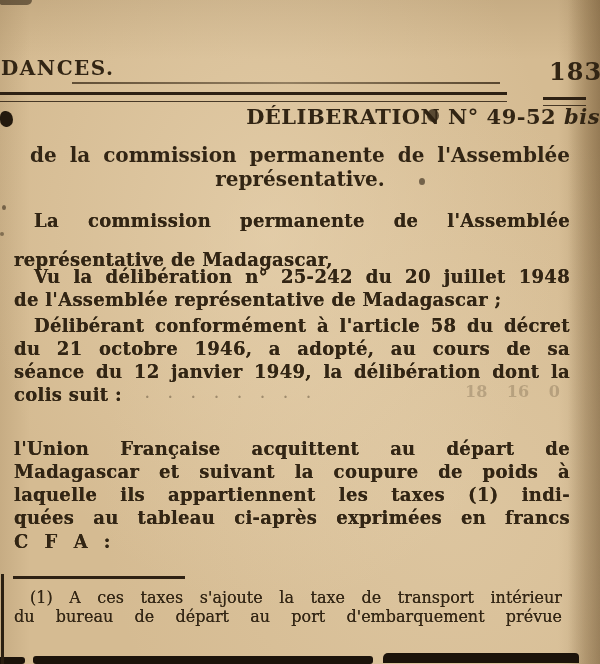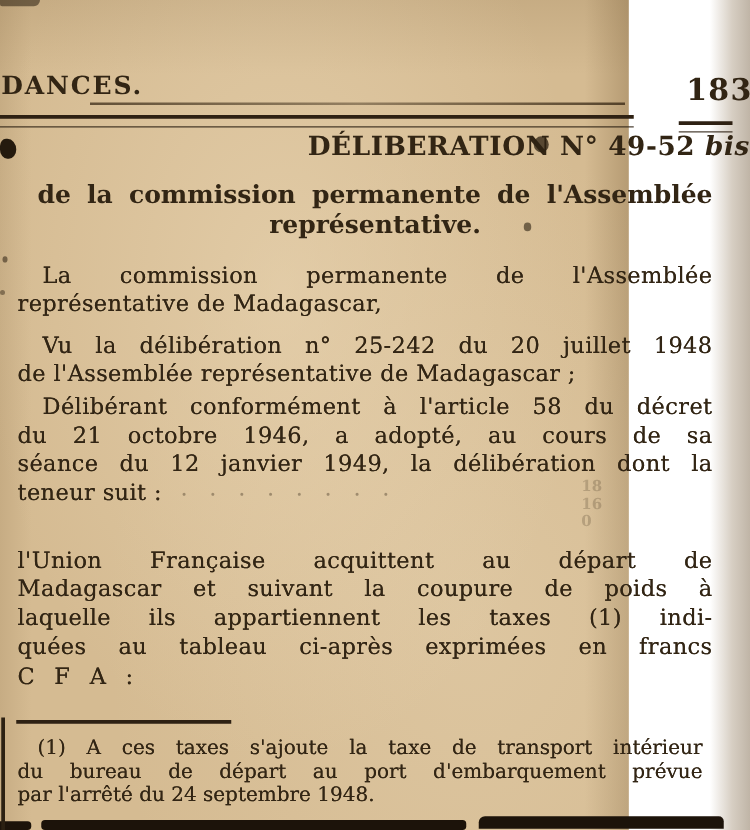--- a/index.html
+++ b/index.html
@@ -2,21 +2,21 @@
 <html><head>
 <meta charset="utf-8">
 <style>
   html,body{margin:0;padding:0;}
   body{
     width:600px;height:664px;
     font-family:"DejaVu Serif","Liberation Serif",serif;
     overflow:hidden;
   }
   .page{
-    position:relative;width:503px;height:664px;
+    position:relative;width:600px;height:664px;
     background:
       radial-gradient(ellipse at 45% 35%, rgba(238,219,186,0.50), transparent 62%),
       radial-gradient(ellipse at 75% 75%, rgba(234,215,182,0.38), transparent 55%),
       linear-gradient(to right, rgba(110,82,44,0.14), transparent 5%, transparent 93%, rgba(110,82,44,0.30)),
       linear-gradient(to bottom, rgba(110,82,44,0.14), transparent 9%),
       #d5bb92;
     color:#322514;
   }
   .abs{position:absolute;}
   
@@ -27,21 +27,21 @@
   .rule-double{height:6px;border-top:3.5px solid #2e2113;border-bottom:1.8px solid rgba(46,33,19,0.85);}
   .rule-main{left:0;top:92px;width:507px;}
   .rule-right{left:543px;top:97px;width:43px;height:5px;border-top:3px solid #2e2113;border-bottom:1.5px solid rgba(46,33,19,0.85);}
   
   .t-line{left:0;width:600px;text-align:center;font-weight:700;}
   .t1{top:104px;font-size:21px;letter-spacing:0.5px;text-align:right;}
   .t2{top:143px;font-size:20px;word-spacing:6px;}
   .t3{top:167px;font-size:20px;text-align:center;}
   .t1 i{font-style:italic;}
   
-  .ln{left:14px;width:556px;font-size:18px;font-weight:400;line-height:22px;
+  .ln{left:14px;width:556px;font-size:18px;font-weight:700;line-height:22px;
       letter-spacing:0.3px;white-space:nowrap;
       text-shadow:0 0 0.5px rgba(42,30,14,0.85);}
   .j{white-space:normal;text-align:justify;text-align-last:justify;}
   .ind{text-indent:20px;}
   .sc{font-variant:small-caps;}
   sup{font-size:0.62em;vertical-align:super;line-height:0;}
   .cfa{word-spacing:6px;letter-spacing:2px;}
   
   .fn-rule{left:13px;top:576px;width:172px;height:2.5px;background:#2e2113;}
   .fn{left:14px;width:548px;font-size:16px;font-weight:400;line-height:19px;
@@ -57,21 +57,21 @@
   .rband{left:568px;top:0;width:32px;height:664px;
     background:linear-gradient(to right, transparent, rgba(122,94,56,0.30) 55%, rgba(104,78,44,0.42));}
   
   .blob1{left:0;top:111px;width:13px;height:16px;background:#241a0e;border-radius:40% 60% 50% 50%;}
   .blob2{left:427px;top:109px;width:12px;height:13px;background:rgba(45,33,18,0.75);border-radius:50%;}
   .blob3{left:419px;top:178px;width:6px;height:7px;background:rgba(45,33,18,0.6);border-radius:50%;}
   .sliver{left:0;top:0;width:32px;height:5px;background:rgba(40,30,15,0.55);border-radius:0 0 6px 2px;}
   .speck1{left:2px;top:205px;width:4px;height:5px;background:rgba(45,33,18,0.55);border-radius:50%;}
   .speck2{left:0;top:232px;width:4px;height:4px;background:rgba(45,33,18,0.45);border-radius:50%;}
   .ghost-dots{left:145px;top:389px;font-size:13px;font-weight:700;letter-spacing:7px;color:rgba(54,41,25,0.38);}
-  .ghost-nums{left:465px;top:382px;font-size:12px;font-weight:700;word-spacing:14px;color:rgba(54,41,25,0.22);}
+  .ghost-nums{left:465px;top:382px;font-size:16px;font-weight:700;word-spacing:14px;color:rgba(54,41,25,0.22);}
 </style>
 </head>
 <body>
 
 <div class="page">
 
   <div class="abs rband"></div>
   <div class="abs sliver"></div>
 
   <div class="abs hdr-left">DANCES.</div>
@@ -81,40 +81,39 @@
   <div class="abs rule-right"></div>
 
   <div class="abs t-line t1">
     <span>DÉLIBERATION N° 49-52</span>
     <i>bis</i>
   </div>
   <div class="abs t-line t2">de la commission permanente de l'Assemblée</div>
   <div class="abs t-line t3">représentative.</div>
 
   <div class="abs ln j ind" style="top:210px">La commission permanente de l'Assemblée</div>
-  <div class="abs ln" style="top:233px">représentative de Madagascar,</div>
+  <div class="abs ln" style="top:249px">représentative de Madagascar,</div>
 
   <div class="abs ln j ind" style="top:266px">Vu la délibération n° 25-242 du 20 juillet 1948</div>
   <div class="abs ln" style="top:289px">de l'Assemblée représentative de Madagascar ;</div>
 
   <div class="abs ln j ind" style="top:315px">Délibérant conformément à l'article 58 du décret</div>
   <div class="abs ln j" style="top:338px">du 21 octobre 1946, a adopté, au cours de sa</div>
   <div class="abs ln j" style="top:361px">séance du 12 janvier 1949, la délibération dont la</div>
-  <div class="abs ln" style="top:384px">teneur suit :</div>
+  <div class="abs ln" style="top:384px">colis suit :</div>
 
   <div class="abs ln j" style="top:438px">l'Union Française acquittent au départ de</div>
   <div class="abs ln j" style="top:461px">Madagascar et suivant la coupure de poids à</div>
   <div class="abs ln j" style="top:484px">laquelle ils appartiennent les taxes (1) indi-</div>
   <div class="abs ln j" style="top:507px">quées au tableau ci-après exprimées en francs</div>
   <div class="abs ln cfa" style="top:531px">C F A :</div>
 
   <div class="abs fn-rule"></div>
   <div class="abs fn j" style="top:588px;text-indent:16px">(1) A ces taxes s'ajoute la taxe de transport intérieur</div>
   <div class="abs fn j" style="top:607px">du bureau de départ au port d'embarquement prévue</div>
-  <div class="abs fn" style="top:626px">par l'arrêté du 24 septembre 1948.</div>
 
   <div class="abs bar bar1"></div>
   <div class="abs bar bar2"></div>
   <div class="abs bar bar3"></div>
   <div class="abs vline"></div>
 
   <div class="abs blob1"></div>
   <div class="abs blob2"></div>
   <div class="abs blob3"></div>
   <div class="abs speck1"></div>

